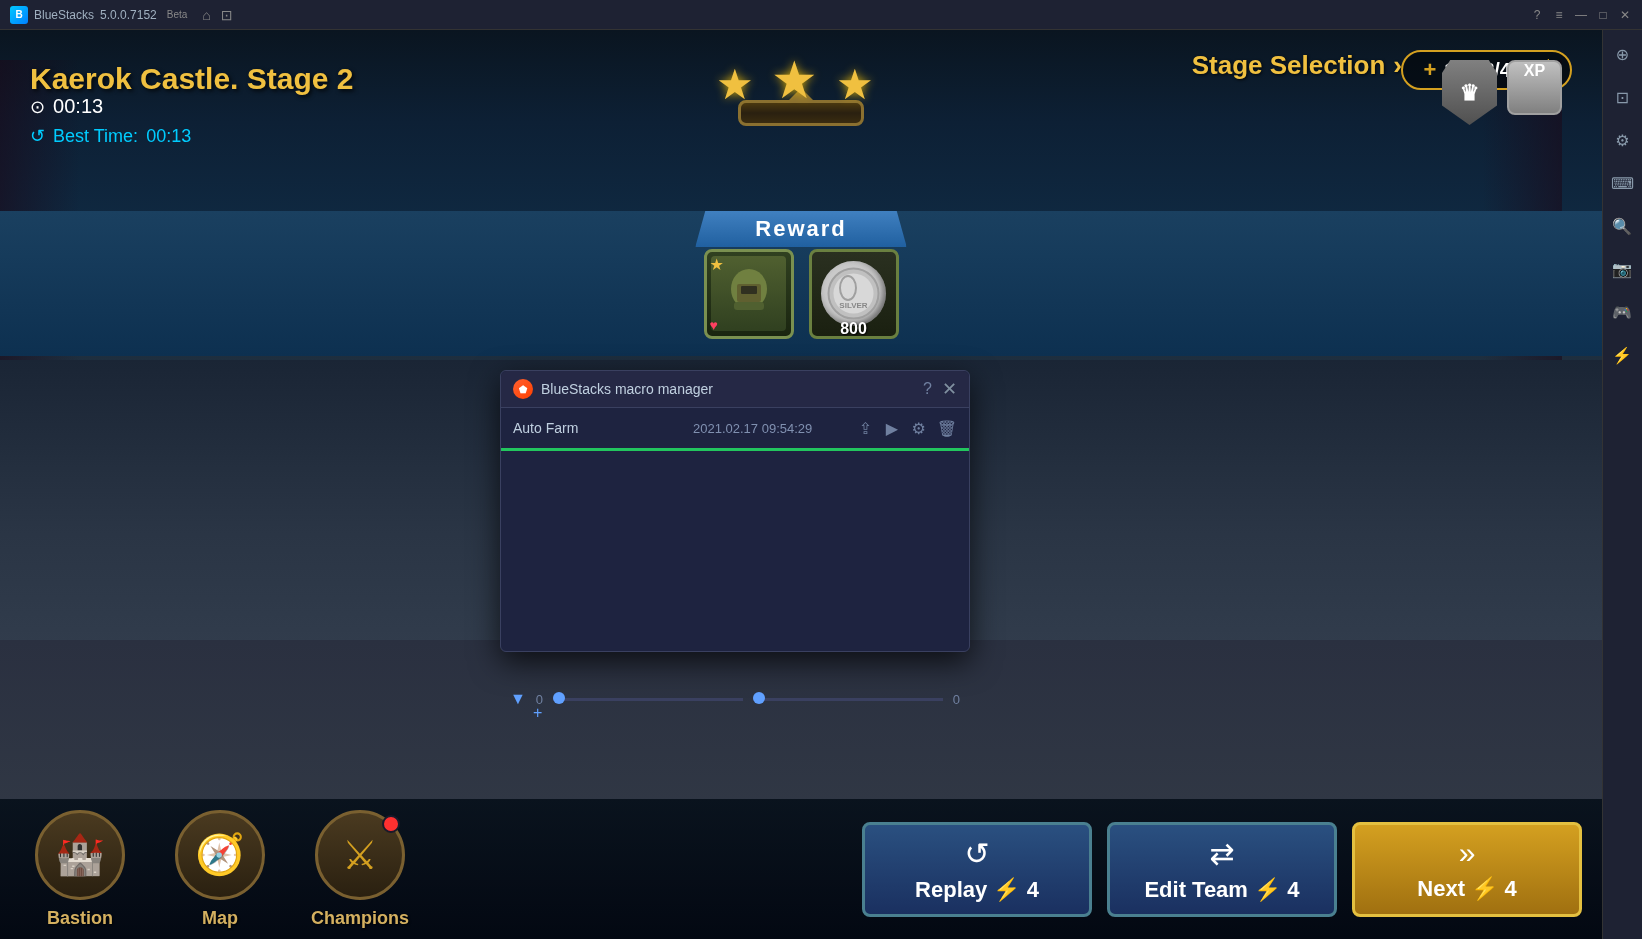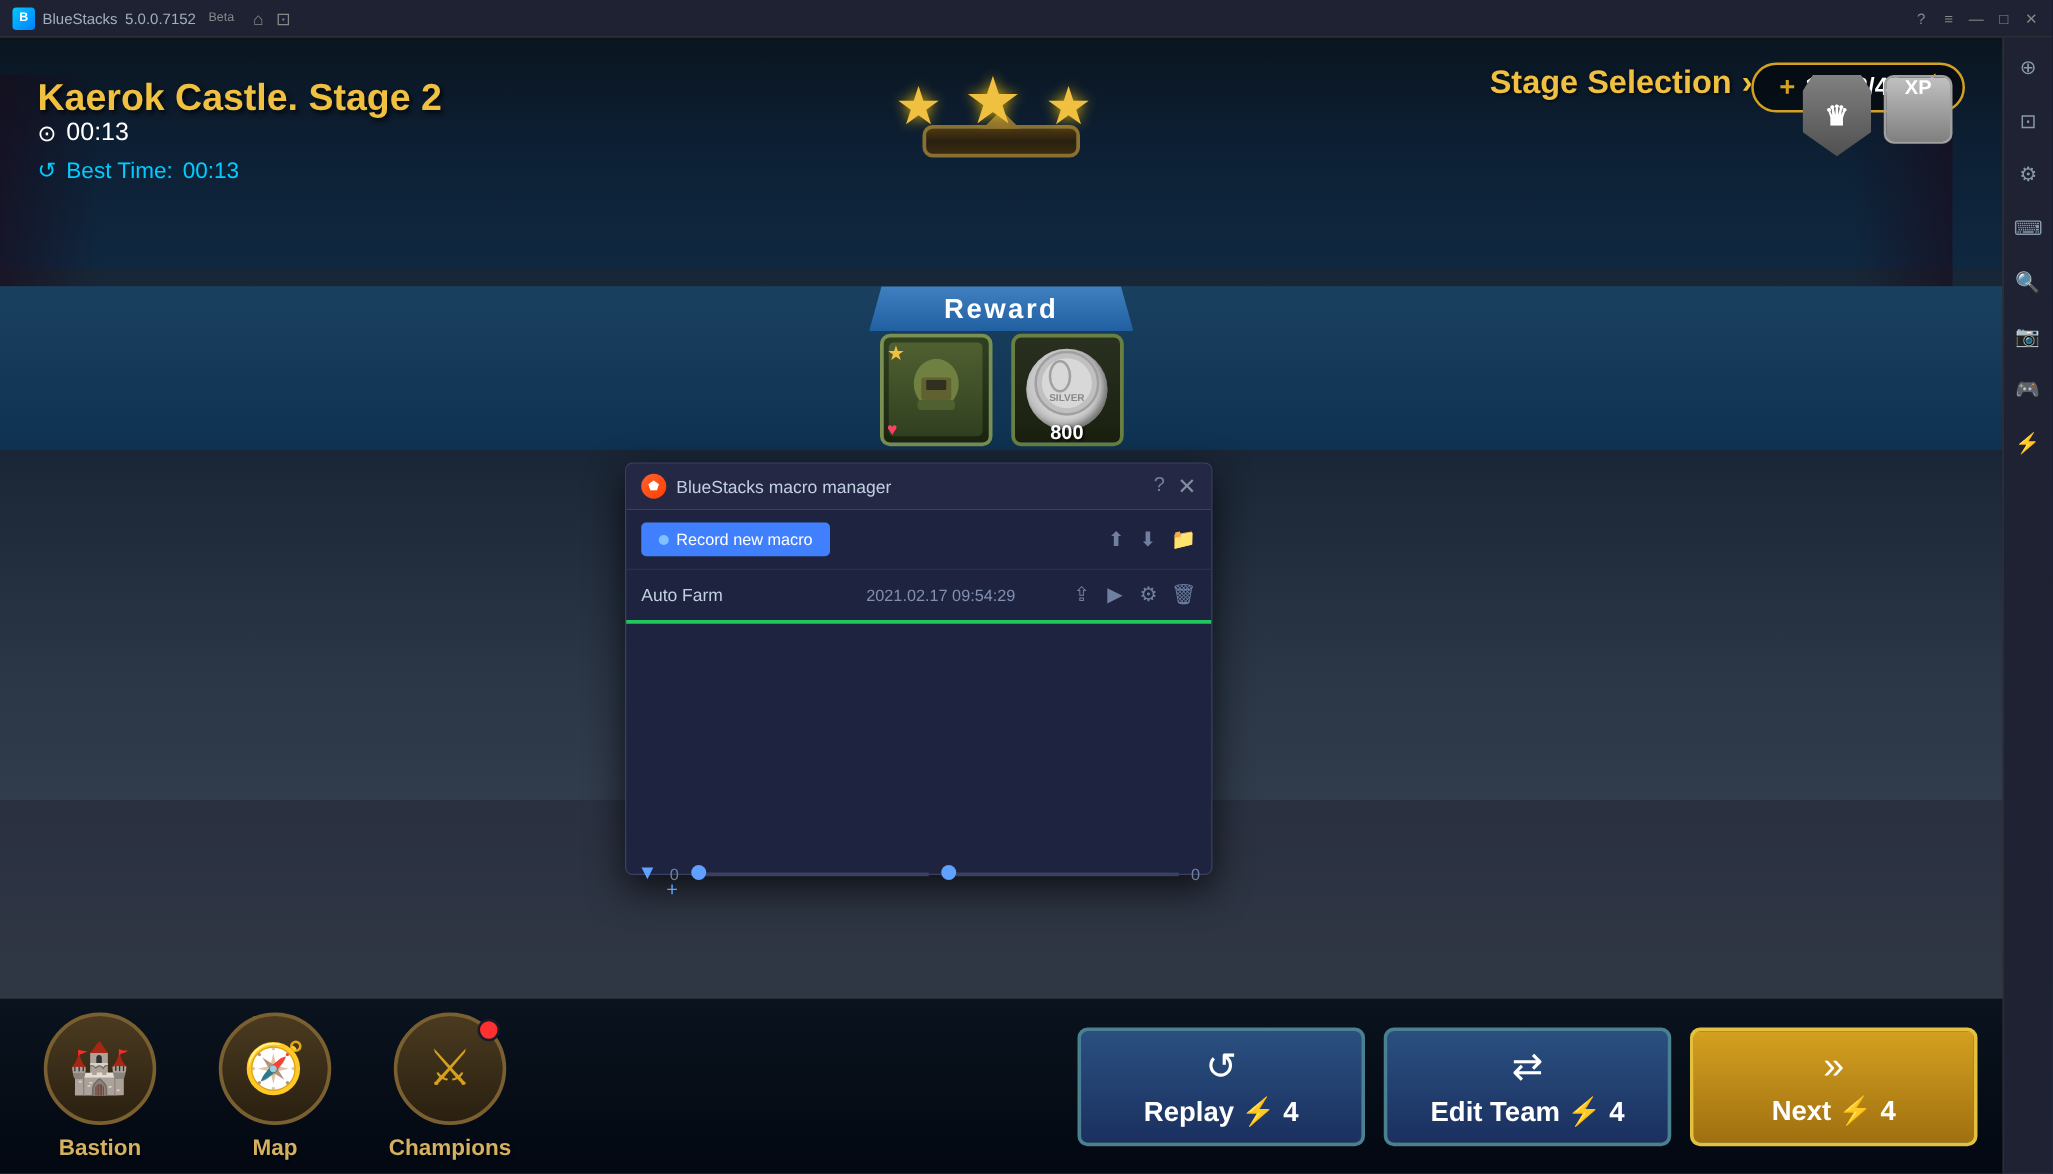--- a/index.html
+++ b/index.html
@@ -267,21 +267,21 @@
       width: 0;
       height: 0;
       border-left: 15px solid transparent;
       border-right: 15px solid transparent;
       border-bottom: 15px solid #8a7030;
     }
 
     
     .reward-section {
       position: absolute;
-      top: 199px; left: 0;
+      top: 181px; left: 0;
       width: 100%;
       height: 145px;
       background: linear-gradient(180deg, #1a4060 0%, #0d3050 100%);
       display: flex;
       align-items: center;
       padding: 0 20px;
     }
     .reward-label {
       position: absolute;
       top: 0; left: 50%;
@@ -338,21 +338,21 @@
       align-items: center;
       justify-content: center;
       font-size: 36px;
     }
     .coin-image {
       width: 65px;
       height: 65px;
       background: radial-gradient(circle, #e0e0e0 30%, #a0a0a0 100%);
       border-radius: 50%;
       display: flex;
-      align-items: flex-start;
+      align-items: center;
       justify-content: center;
       position: relative;
       box-shadow: inset -3px -3px 6px rgba(0,0,0,0.4), inset 3px 3px 6px rgba(255,255,255,0.2);
     }
     .coin-value {
       position: absolute;
       bottom: -2px;
       color: #ffffff;
       font-size: 16px;
       font-weight: bold;
@@ -839,31 +839,20 @@
   <div class="macro-dialog">
     <div class="macro-dialog-header">
       <div class="macro-dialog-icon">
         <span>⬟</span>
       </div>
       <span class="macro-dialog-title">BlueStacks macro manager</span>
       <span class="macro-dialog-help">?</span>
       <span class="macro-dialog-close">✕</span>
     </div>
 
-    <div class="macro-toolbar">
-      <button class="record-btn">
-        <div class="record-dot"></div>
-        <span>Record new macro</span>
-      </button>
-      <div class="macro-toolbar-icons">
-        <span class="toolbar-icon">⬆</span>
-        <span class="toolbar-icon">⬇</span>
-        <span class="toolbar-icon">📁</span>
-      </div>
-    </div>
 
 
     <div class="macro-row">
       <span class="macro-name">Auto Farm</span>
       <span class="macro-created">2021.02.17 09:54:29</span>
       <div class="macro-actions">
         <span class="macro-action-btn">⇪</span>
         <span class="macro-action-btn">▶</span>
         <span class="macro-action-btn">⚙</span>
         <span class="macro-action-btn">🗑</span>

